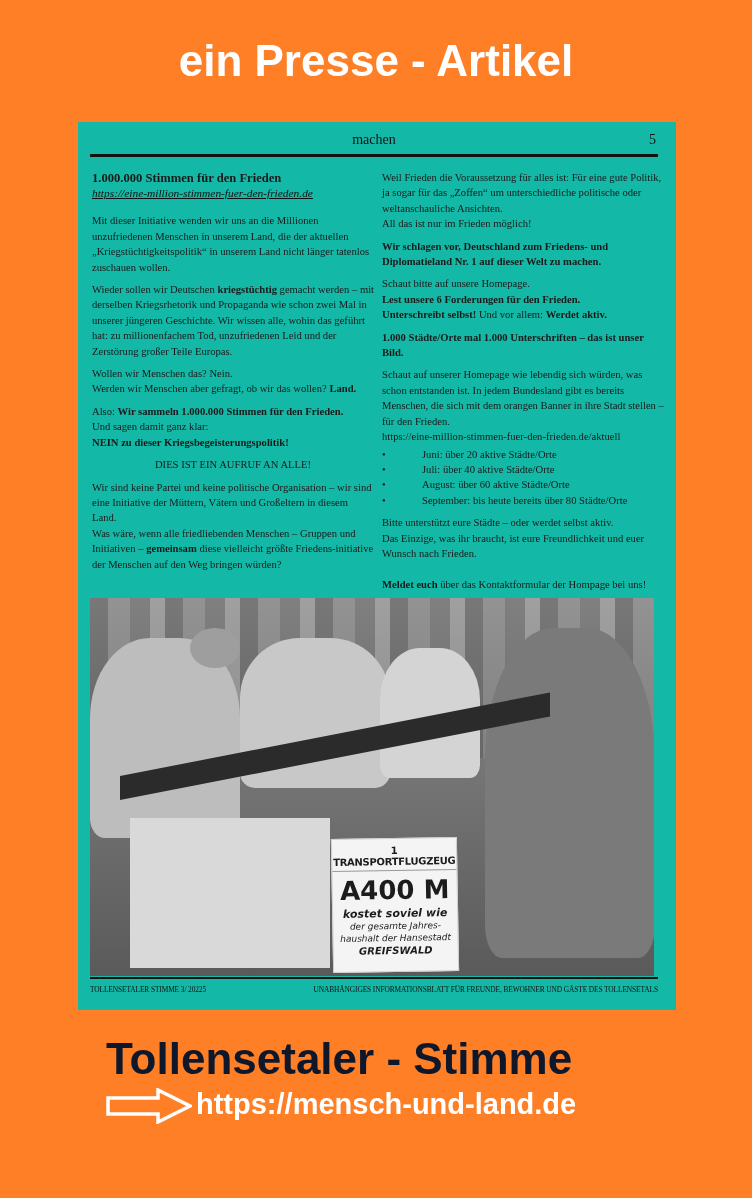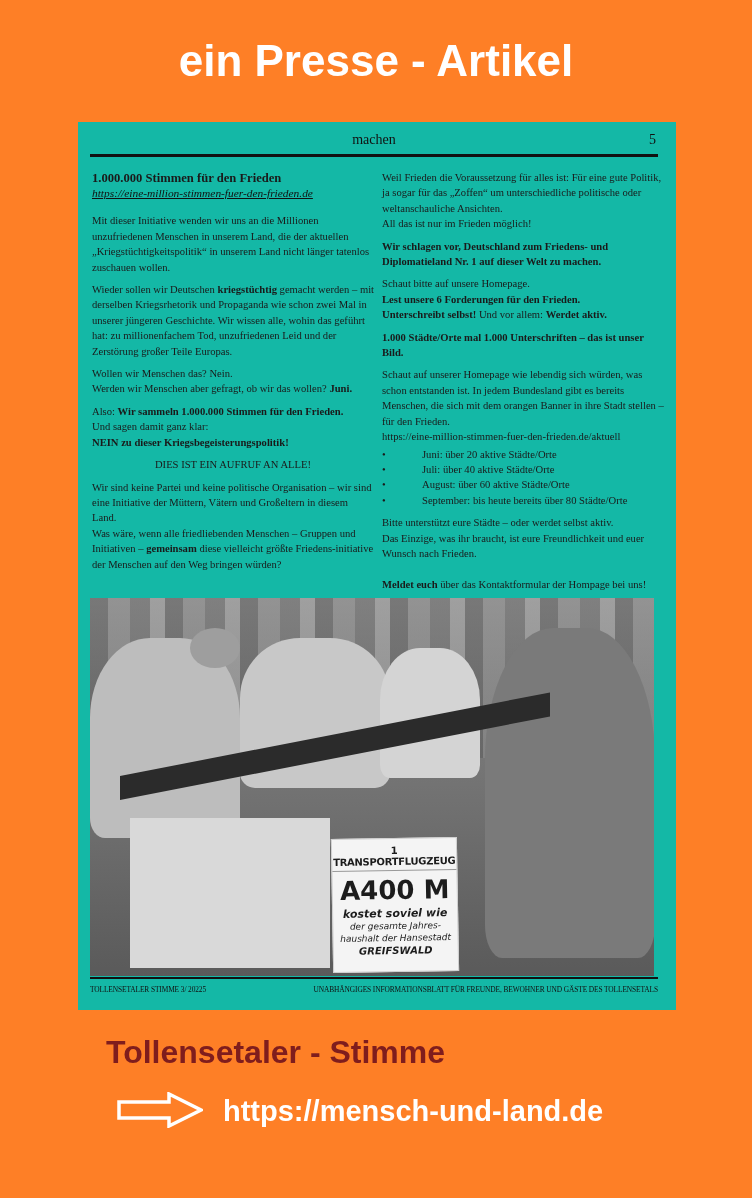--- a/index.html
+++ b/index.html
@@ -80,25 +80,25 @@
   .footer-rule { top: 855px; height: 2px; }
   .page-footer {
     position: absolute; left: 12px; top: 863px; width: 568px;
     font-size: 7.4px; letter-spacing: -0.1px; color: #111; text-transform: uppercase;
   }
   .page-footer .issue { position: absolute; left: 0; }
   .page-footer .tagline { position: absolute; right: 0; }
   .brand-title {
     position: absolute; left: 106px; top: 1034px;
     font-family: "Liberation Sans", sans-serif; font-weight: bold;
-    font-size: 32px; color: #7f1d1d;
+    font-size: 44px; color: #0f172a;
   }
   .brand-url-row {
-    position: absolute; left: 117px; top: 1088px; height: 40px;
-    display: flex; align-items: flex-end; gap: 16px;
+    position: absolute; left: 106px; top: 1088px; height: 40px;
+    display: flex; align-items: flex-start;
   }
   .brand-url-row svg { display: block; }
   .brand-url {
     font-family: "Liberation Sans", sans-serif; font-weight: bold;
     font-size: 29px; color: #ffffff; margin-left: 4px;
   }
 </style>
 </head>
 <body>
 
@@ -109,21 +109,21 @@
     <span class="section">machen</span>
     <span class="pageno">5</span>
   </div>
   <div class="rule" style="top:32px;"></div>
 
   <div class="col left">
     <div class="headline">1.000.000 Stimmen für den Frieden</div>
     <p><span class="url-link">https://eine-million-stimmen-fuer-den-frieden.de</span></p>
     <p style="margin-top:12px;">Mit dieser Initiative wenden wir uns an die Millionen unzufriedenen Menschen in unserem Land, die der aktuellen „Kriegstüchtigkeitspolitik“ in unserem Land nicht länger tatenlos zuschauen wollen.</p>
     <p><span>Wieder sollen wir Deutschen </span><span class="b">kriegstüchtig</span><span> gemacht werden – mit derselben Kriegsrhetorik und Propaganda wie schon zwei Mal in unserer jüngeren Geschichte. Wir wissen alle, wohin das geführt hat: zu millionenfachem Tod, unzufriedenen Leid und der Zerstörung großer Teile Europas.</span></p>
-    <p><span>Wollen wir Menschen das? Nein.</span><br><span>Werden wir Menschen aber gefragt, ob wir das wollen? </span><span class="b">Juni.</span></p>
+    <p><span>Wollen wir Menschen das? Nein.</span><br><span>Werden wir Menschen aber gefragt, ob wir das wollen? </span><span class="b">Land.</span></p>
     <p><span>Also: </span><span class="b">Wir sammeln 1.000.000 Stimmen für den Frieden.</span><br><span>Und sagen damit ganz klar:</span><br><span class="b">NEIN zu dieser Kriegsbegeisterungspolitik!</span></p>
     <p class="center">DIES IST EIN AUFRUF AN ALLE!</p>
     <p style="margin-bottom:0;">Wir sind keine Partei und keine politische Organisation – wir sind eine Initiative der Müttern, Vätern und Großeltern in diesem Land.</p>
     <p><span>Was wäre, wenn alle friedliebenden Menschen – Gruppen und Initiativen – </span><span class="b">gemeinsam</span><span> diese vielleicht größte Friedens-initiative der Menschen auf den Weg bringen würden?</span></p>
   </div>
 
   <div class="col right">
     <p><span>Weil Frieden die Voraussetzung für alles ist: Für eine gute Politik, ja sogar für das „Zoffen“ um unterschiedliche politische oder weltanschauliche Ansichten.</span><br><span>All das ist nur im Frieden möglich!</span></p>
     <p class="b">Wir schlagen vor, Deutschland zum Friedens- und Diplomatieland Nr. 1 auf dieser Welt zu machen.</p>
     <p><span>Schaut bitte auf unsere Homepage.</span><br><span class="b">Lest unsere 6 Forderungen für den Frieden.</span><br><span class="b">Unterschreibt selbst!</span><span> Und vor allem: </span><span class="b">Werdet aktiv.</span></p>

